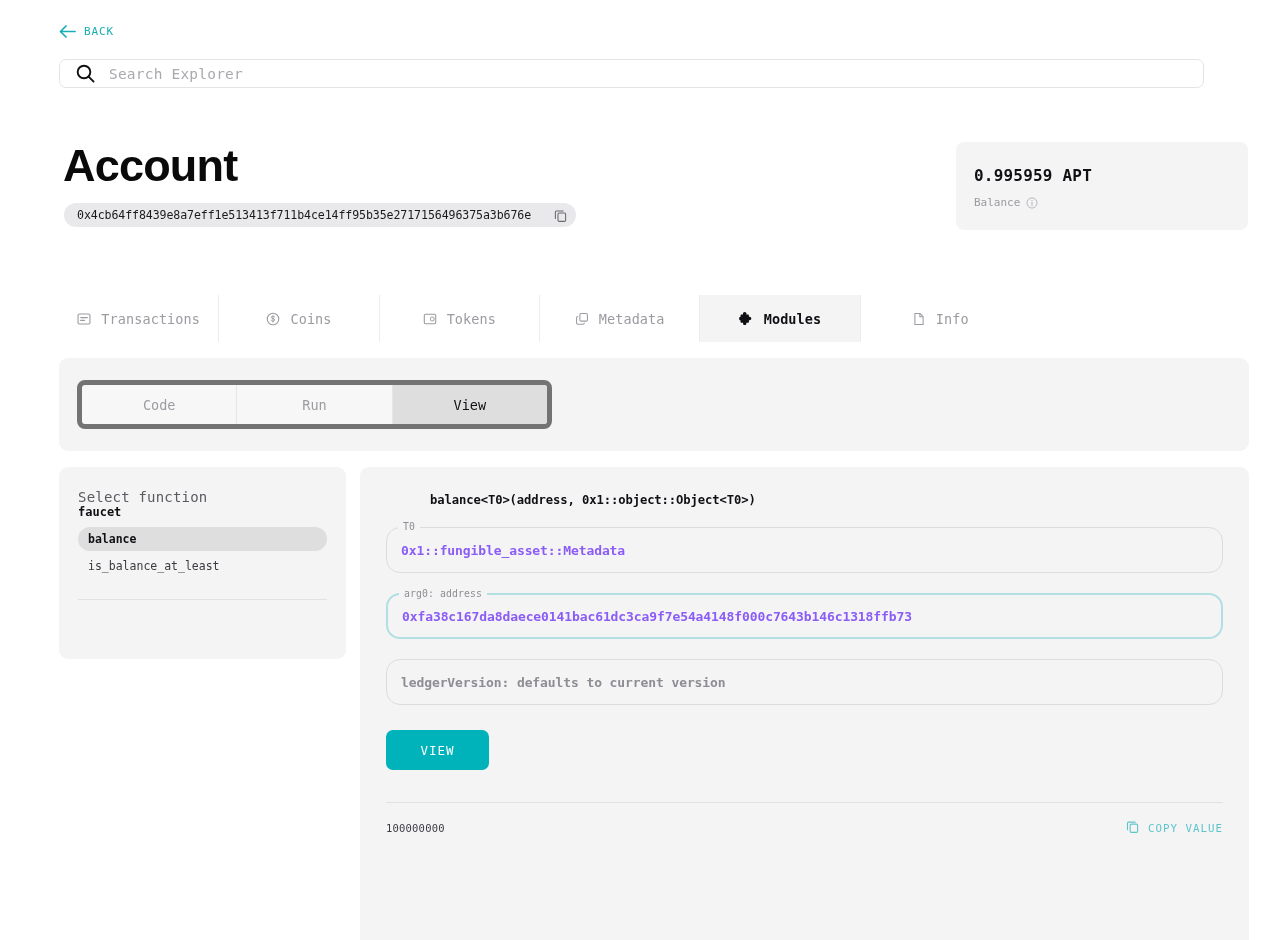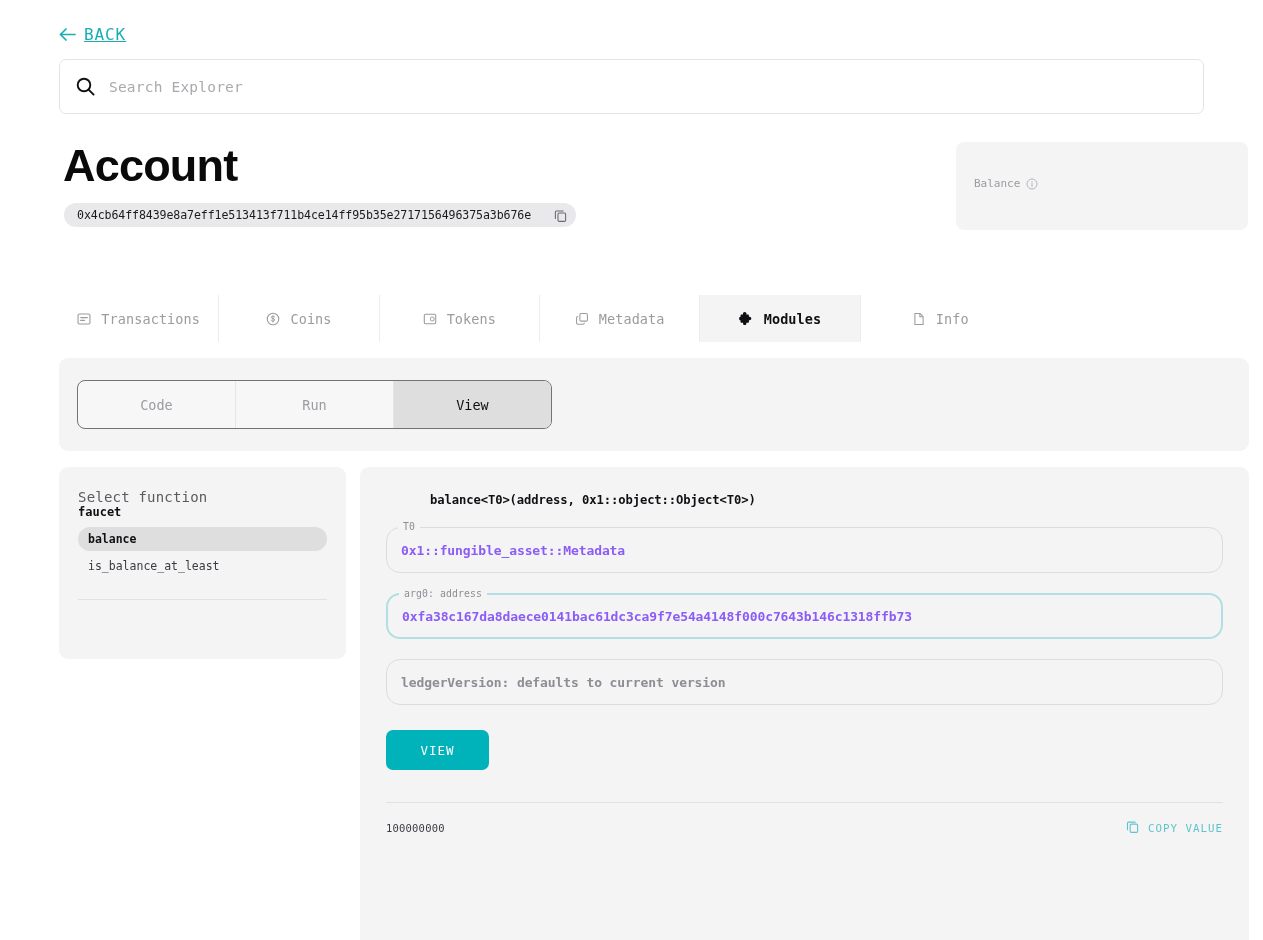--- a/index.html
+++ b/index.html
@@ -16,30 +16,29 @@
 
   
   .back-row {
     position: absolute;
     left: 59px; top: 25px;
     display: flex; align-items: center; gap: 8px;
     cursor: pointer;
   }
   .back-arrow { color: #17aeb4; font-size: 15px; line-height: 1; display:flex; }
   .back-label {
-    color: #17aeb4; font-size: 16px; letter-spacing: 0.9px;
-    font-family: "DejaVu Sans Mono", monospace;
-    text-decoration: underline;
+    color: #17aeb4; font-size: 11px; letter-spacing: 0.9px;
+    font-family: "DejaVu Sans Mono", monospace;
   }
 
   
   .search-box {
     position: absolute;
     left: 59px; top: 59px;
-    width: 1145px; height: 55px;
+    width: 1145px; height: 29px;
     border: 1px solid #e4e4e6;
     border-radius: 7px;
     background: #fff;
     display: flex; align-items: center;
     padding: 0 16px;
     gap: 14px;
   }
   .search-icon { display:flex; align-items:center; color:#111; }
   .search-input {
     border: none; outline: none; background: transparent;
@@ -120,21 +119,21 @@
   .subtab-panel {
     position: absolute; left: 59px; top: 358px;
     width: 1190px; height: 93px;
     background: #f4f4f5;
     border-radius: 9px;
   }
   .subtabs {
     position: absolute; left: 18px; top: 22px;
     width: 475px; height: 49px;
     display: flex;
-    border: 1px solid #737373;
+    border: 5px solid #737373;
     border-radius: 8px;
     overflow: hidden;
     background: #f7f7f8;
   }
   .subtab {
     flex: 1;
     display: flex; align-items: center; justify-content: center;
     font-family: "DejaVu Sans Mono", monospace;
     font-size: 13.5px;
     color: #9b9ba1;
@@ -287,20 +286,21 @@
     <span class="addr-chip-text">0x4cb64ff8439e8a7eff1e513413f711b4ce14ff95b35e2717156496375a3b676e</span>
     <span class="copy-icon-sm">
       <svg width="13" height="13" viewBox="0 0 14 14" fill="none">
         <rect x="4.3" y="4.3" width="8.2" height="9" rx="1.3" stroke="currentColor" stroke-width="1.15"></rect>
         <path d="M9.8 2.2H2.8C2.08 2.2 1.5 2.78 1.5 3.5V10.3" stroke="currentColor" stroke-width="1.15" stroke-linecap="round"></path>
       </svg>
     </span>
   </div>
 
   <div class="balance-card">
+    <div class="balance-value">0.995959 APT</div>
     <div class="balance-label-row">
       <span class="balance-label">Balance</span>
       <span class="info-icon">
         <svg width="12" height="12" viewBox="0 0 14 14" fill="none">
           <circle cx="7" cy="7" r="5.9" stroke="currentColor" stroke-width="1.1"></circle>
           <path d="M7 6.2V10" stroke="currentColor" stroke-width="1.1" stroke-linecap="round"></path>
           <circle cx="7" cy="4.2" r="0.75" fill="currentColor"></circle>
         </svg>
       </span>
     </div>

